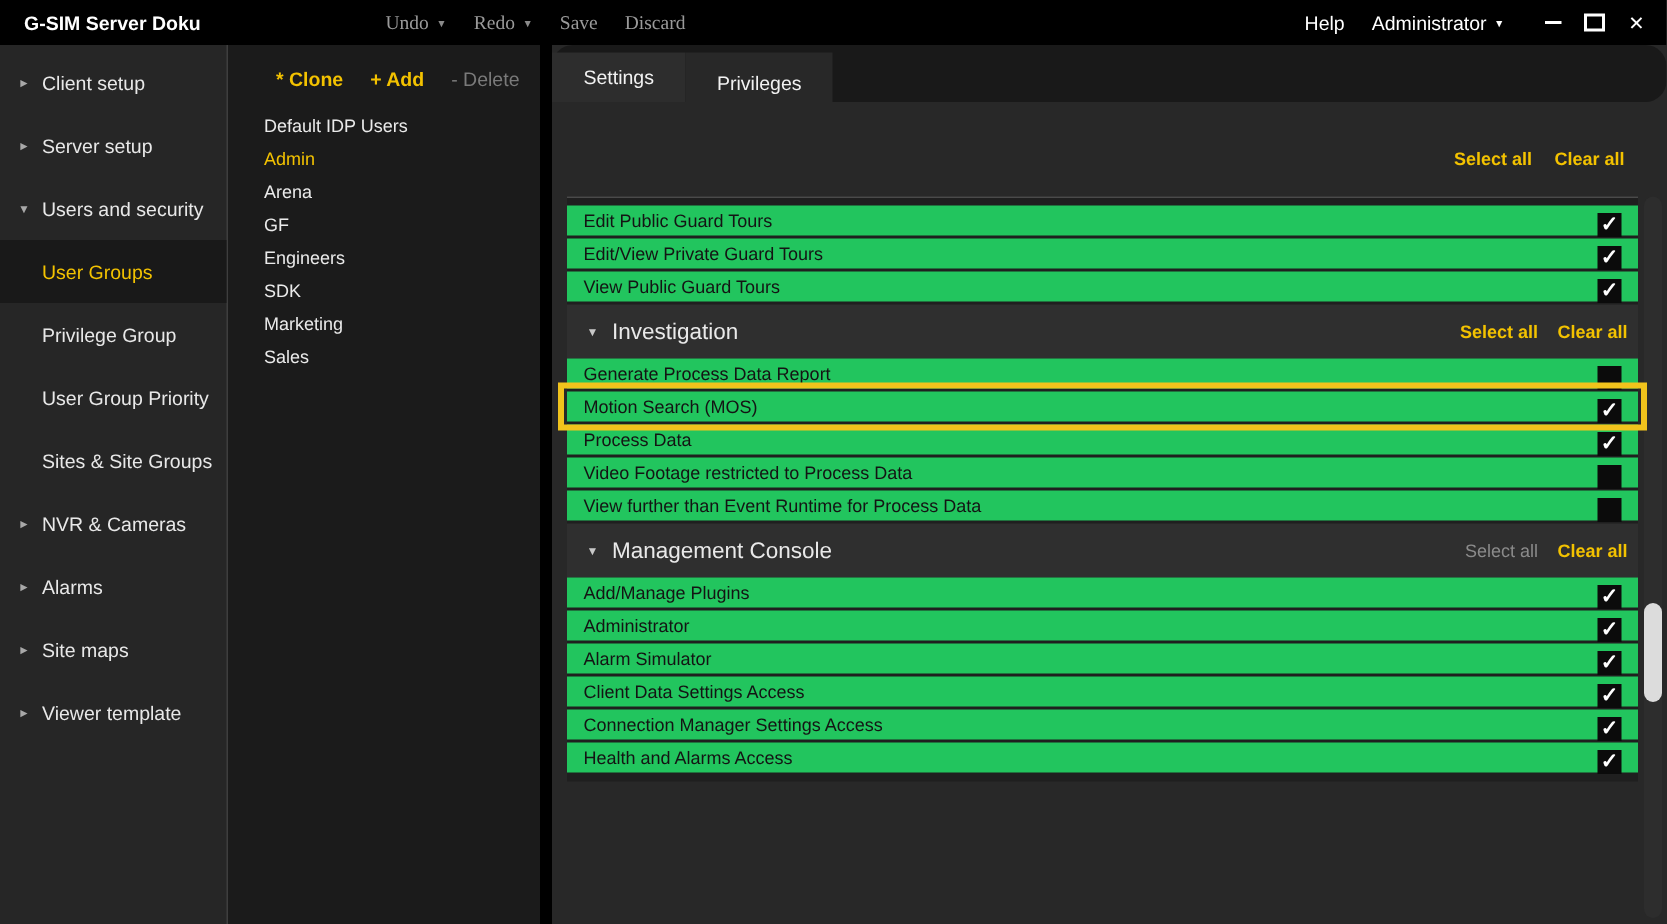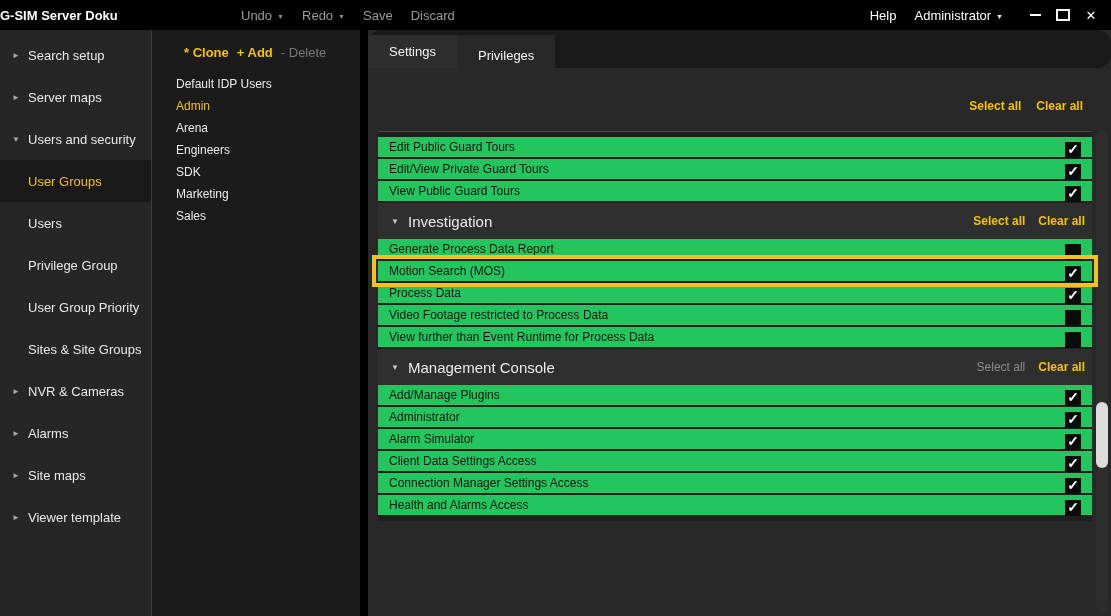--- a/index.html
+++ b/index.html
@@ -7,23 +7,23 @@
     width:1111px;height:616px;overflow:hidden;
     background:#282828;
     font-family:"Liberation Sans", sans-serif;
     -webkit-font-smoothing:antialiased;
     user-select:none;
   }
   .app{width:1111px;height:616px;display:flex;flex-direction:column;}
 
   
   .titlebar{height:30px;background:#000;display:flex;align-items:center;flex:0 0 30px;}
-  .tb-title{margin-left:0;width:241px;color:#fff;font-size:13px;font-weight:bold;}
+  .tb-title{margin-left:16px;width:241px;color:#fff;font-size:13px;font-weight:bold;}
   .tb-actions{display:flex;align-items:center;gap:18px;}
-  .tb-action{color:#9a9a9a;font-size:13px;display:flex;align-items:center;gap:5px;cursor:default;}
+  .tb-action{color:#9a9a9a;font-size:13px;display:flex;align-items:center;gap:5px;cursor:default;font-family:Liberation Serif, serif;}
   .tb-caret{font-size:7px;color:#8a8a8a;position:relative;top:1px;}
   .tb-right{margin-left:auto;display:flex;align-items:center;gap:18px;padding-right:12px;}
   .tb-link{color:#fff;font-size:13px;display:flex;align-items:center;gap:5px;}
   .tb-link .tb-caret{color:#fff;}
   .winbtns{display:flex;align-items:center;gap:12px;margin-left:6px;}
   .winbtn{width:16px;height:16px;display:flex;align-items:center;justify-content:center;}
   .ic-min{width:11px;height:2px;background:#fff;display:block;}
   .ic-max{width:10px;height:8px;border:2px solid #fff;display:block;}
   .ic-close{color:#fff;font-size:13px;line-height:13px;}
 
@@ -32,21 +32,21 @@
 
   
   .sidebar{width:152px;flex:0 0 152px;background:#262626;border-right:1px solid #3e3e3e;padding-top:4px;box-sizing:border-box;}
   .side-item{height:42px;display:flex;align-items:center;position:relative;color:#e8e8e8;font-size:13px;cursor:default;}
   .side-item .arrow{position:absolute;left:12px;font-size:8px;color:#a8a8a8;}
   .side-item .side-label{padding-left:28px;}
   .side-item.selected{background:#191919;color:var(--yellow);}
 
   
   .groups-panel{width:208px;flex:0 0 208px;background:#1b1b1b;box-sizing:border-box;}
-  .groups-toolbar{display:flex;gap:8px;padding:15px 0 0 32px;font-size:13px;font-weight:bold;}
+  .groups-toolbar{display:flex;gap:18px;padding:15px 0 0 32px;font-size:13px;font-weight:bold;}
   .g-btn{color:var(--yellow);cursor:default;}
   .g-btn.disabled{color:#7a7a7a;font-weight:normal;}
   .groups-list{margin-top:13px;}
   .group-item{height:22px;line-height:22px;padding-left:24px;color:#eaeaea;font-size:12px;cursor:default;}
   .group-item.selected{color:var(--yellow);}
 
   
   .main{flex:1;position:relative;border-left:8px solid #000;background:#282828;min-width:0;}
   .tabbar{height:38px;background:#191919;display:flex;align-items:flex-start;border-radius:14px;}
   .tab{margin-top:5px;height:33px;padding:0 21px;display:flex;align-items:center;color:#f2f2f2;font-size:13px;background:#2d2d2d;cursor:default;}
@@ -110,35 +110,32 @@
           </span>
       </span>
     </div>
   </header>
 
   <div class="content">
 
     <aside class="sidebar" id="sidebar">
         <div class="side-item">
           <span class="arrow">►</span>
-          <span class="side-label">Search setup</span>
-        </div>
-        <div class="side-item">
-          <span class="arrow">►</span>
-          <span class="side-label">Server maps</span>
+          <span class="side-label">Client setup</span>
+        </div>
+        <div class="side-item">
+          <span class="arrow">►</span>
+          <span class="side-label">Server setup</span>
         </div>
         <div class="side-item">
           <span class="arrow">▼</span>
           <span class="side-label">Users and security</span>
         </div>
         <div class="side-item selected">
           <span class="side-label">User Groups</span>
-        </div>
-        <div class="side-item">
-          <span class="side-label">Users</span>
         </div>
         <div class="side-item">
           <span class="side-label">Privilege Group</span>
         </div>
         <div class="side-item">
           <span class="side-label">User Group Priority</span>
         </div>
         <div class="side-item">
           <span class="side-label">Sites &amp; Site Groups</span>
         </div>
@@ -163,20 +160,21 @@
     <section class="groups-panel">
       <div class="groups-toolbar">
         <span class="g-btn">* Clone</span>
         <span class="g-btn">+ Add</span>
         <span class="g-btn disabled">- Delete</span>
       </div>
       <div class="groups-list" id="groups-list">
           <div class="group-item">Default IDP Users</div>
           <div class="group-item selected">Admin</div>
           <div class="group-item">Arena</div>
+          <div class="group-item">GF</div>
           <div class="group-item">Engineers</div>
           <div class="group-item">SDK</div>
           <div class="group-item">Marketing</div>
           <div class="group-item">Sales</div>
         </div>
     </section>
 
     <main class="main">
       <div class="tabbar" id="tabbar">
           <div class="tab">Settings</div>

